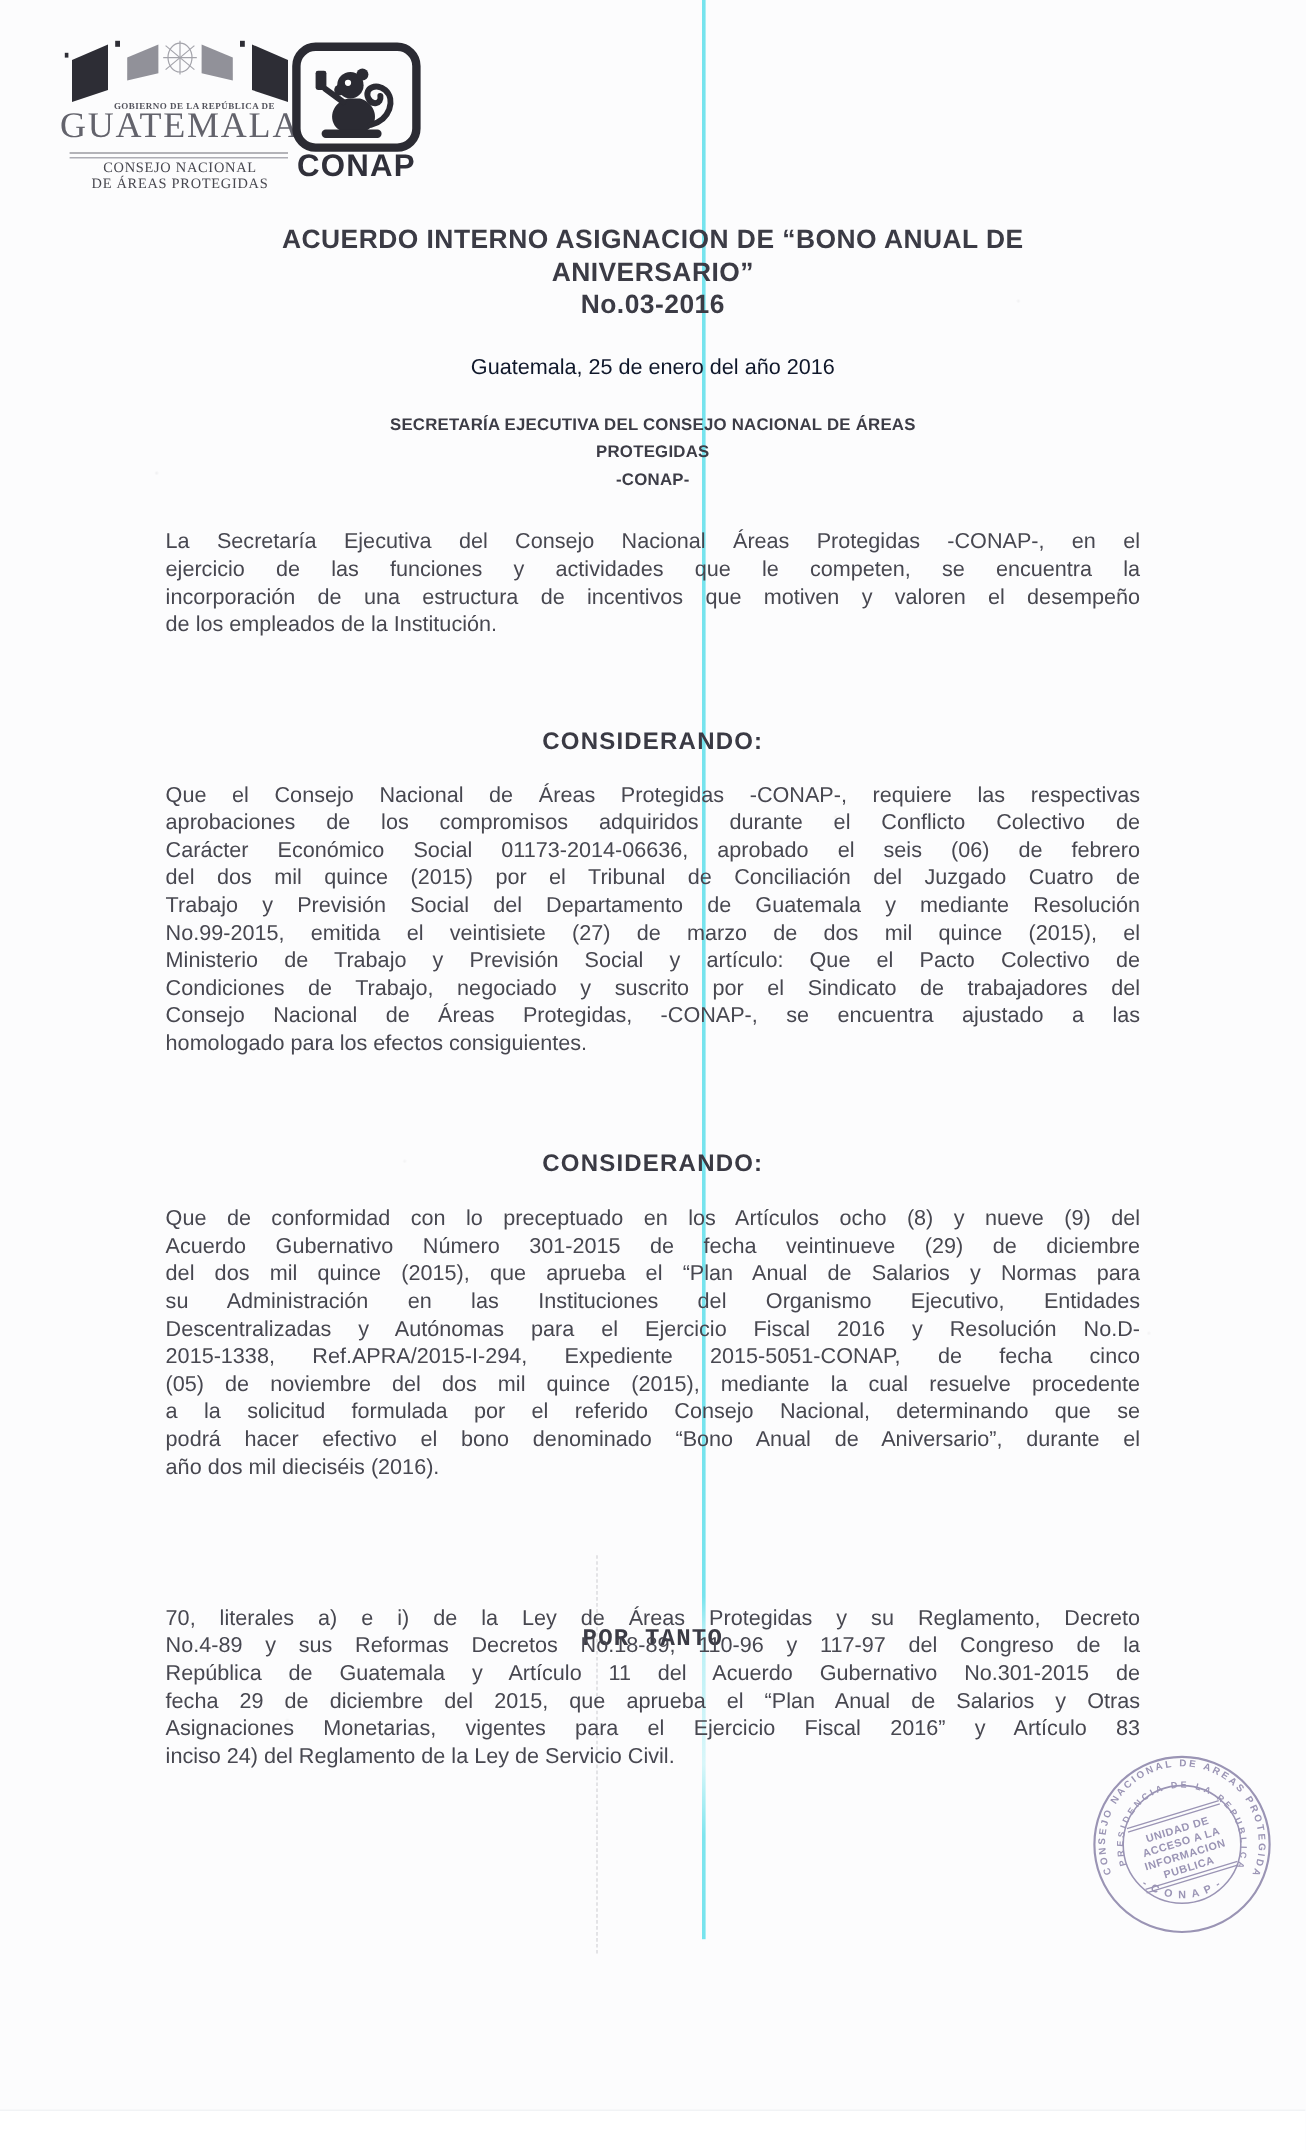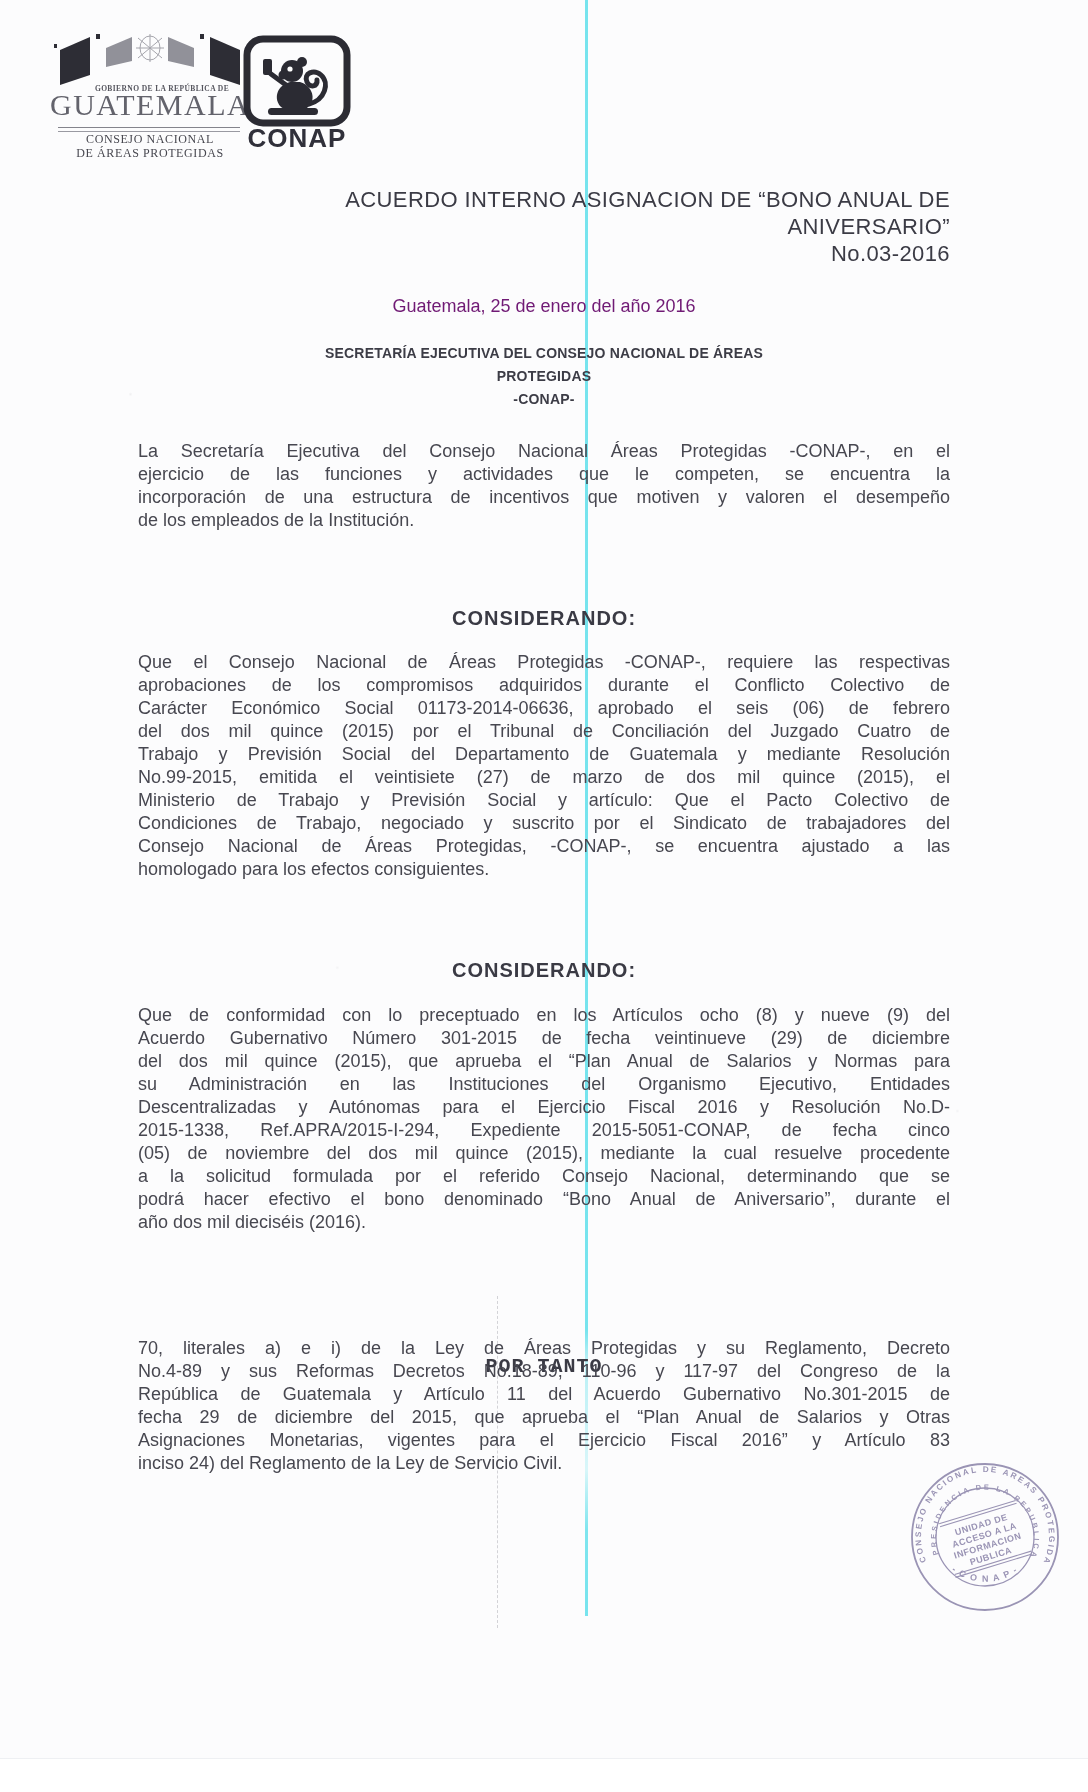--- a/index.html
+++ b/index.html
@@ -32,24 +32,24 @@
   #gov-logo .rule{position:absolute;left:8px;top:99px;width:182px;height:3px;
     border-top:1.4px solid #84848c;border-bottom:1px solid #9a9aa2;}
   #gov-logo .subline{position:absolute;left:0;width:200px;text-align:center;
     font-family:"Liberation Serif","DejaVu Serif",serif;font-size:12px;color:#47474f;
     letter-spacing:.6px;}
   #gov-logo .s1{top:104px;}
   #gov-logo .s2{top:118px;}
   #conap-logo{left:240px;top:34px;width:120px;height:120px;}
   
   .col{left:138px;width:812px;}
-  .title-line{font-size:22px;font-weight:normal;letter-spacing:.4px;line-height:27px;
-    text-align:right;color:#3b3b45;}
+  .title-line{font-size:22px;font-weight:bold;letter-spacing:.4px;line-height:27px;
+    text-align:center;color:#3b3b45;}
   #title-block{top:186px;}
-  #dateline{top:295px;font-size:18px;line-height:23px;text-align:center;color:#701a75;}
+  #dateline{top:295px;font-size:18px;line-height:23px;text-align:center;color:#0f172a;}
   #subtitle-block{top:342px;font-size:14px;font-weight:bold;line-height:23px;
     text-align:center;color:#3c3c46;letter-spacing:.2px;}
   .heading{font-size:20px;font-weight:bold;letter-spacing:1px;line-height:22px;
     text-align:center;color:#3a3a44;}
   .para{font-size:18px;color:#474750;}
   .jline{height:23px;line-height:23px;text-align:justify;text-align-last:justify;
     white-space:nowrap;}
   .jline-last{text-align-last:left;}
   #intro-para{top:440px;}
   #c1-heading{top:607px;}

